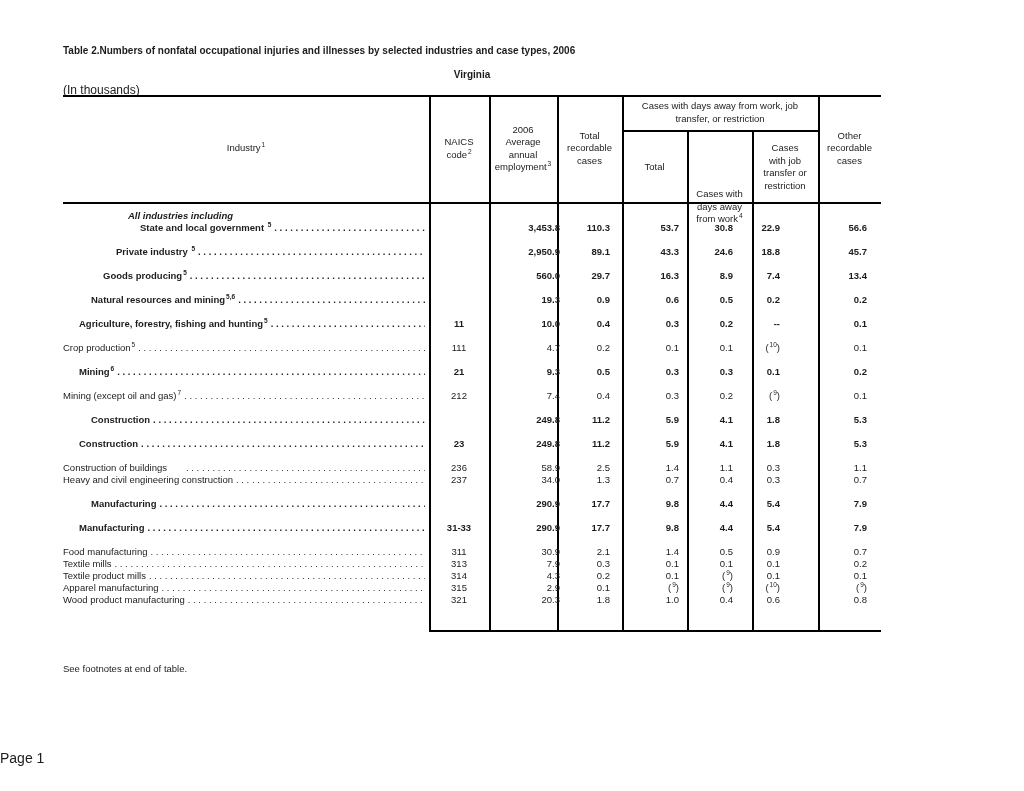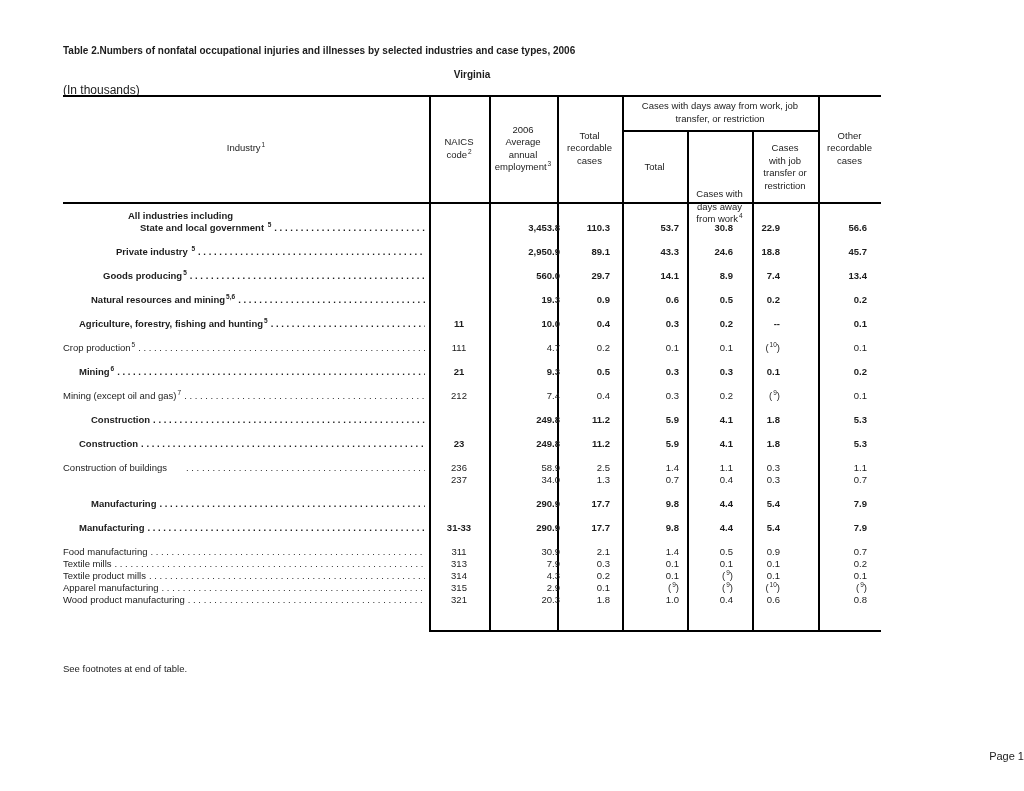--- a/index.html
+++ b/index.html
@@ -28,21 +28,21 @@
   .dots::after{content:". . . . . . . . . . . . . . . . . . . . . . . . . . . . . . . . . . . . . . . . . . . . . . . . . . . . . . . . . . . . . . . . . . . . . . . . . . . . . . . . . . . . . . . . . . . .";}
   .cell{position:absolute;bottom:0;height:12px;line-height:12px;}
   .c1{left:366px;width:60px;text-align:center;}
   .c2{left:426px;width:86px;text-align:right;padding-right:15px;}
   .c3{left:494px;width:65px;text-align:right;padding-right:12px;}
   .c4{left:559px;width:77px;text-align:right;padding-right:20px;}
   .c5{left:624px;width:65px;text-align:right;padding-right:19px;}
   .c6{left:689px;width:46px;text-align:right;padding-right:18px;}
   .c7{left:755px;width:63px;text-align:right;padding-right:14px;}
   .footnote{position:absolute;left:63px;top:663px;font-size:9.5px;}
-  .pageno{position:absolute;left:0;top:750px;width:1024px;text-align:right;font-size:11px;}
+  .pageno{position:absolute;left:0;top:750px;width:1024px;text-align:left;font-size:14px;}
 </style>
 </head>
 <body>
 
 <div class="page">
 
   <div class="title"><span class="tpfx">Table 2.</span><span>Numbers of nonfatal occupational injuries and illnesses by selected industries and case types, 2006</span></div>
 
   <div class="state">Virginia</div>
   <div class="units">(In thousands)</div>
@@ -99,21 +99,21 @@
       <div>restriction</div>
     </div>
     <div class="hc" style="left:755px;top:0;width:63px;height:107px;">
       <div>Other</div>
       <div>recordable</div>
       <div>cases</div>
     </div>
 
     <div class="rows">
         <div class="row bold two">
-          <div class="indtop" style="padding-left: 65px;">All industries including</div>
+          <div class="indtop" style="padding-left: 65px; font-style: italic;">All industries including</div>
           <div class="ind" style="padding-left: 77px;">
             <span class="lbl">State and local government <sup>5</sup></span>
             <span class="dots"></span>
           </div>
           <div class="cell c1"></div>
           <div class="cell c2">3,453.8</div>
           <div class="cell c3">110.3</div>
           <div class="cell c4">53.7</div>
           <div class="cell c5">30.8</div>
           <div class="cell c6">22.9</div>
@@ -133,21 +133,21 @@
           <div class="cell c7">45.7</div>
         </div>
         <div class="row bold gap">
           <div class="ind" style="padding-left: 40px;">
             <span class="lbl">Goods producing<sup>5</sup></span>
             <span class="dots"></span>
           </div>
           <div class="cell c1"></div>
           <div class="cell c2">560.0</div>
           <div class="cell c3">29.7</div>
-          <div class="cell c4">14.1</div>
+          <div class="cell c4">16.3</div>
           <div class="cell c5">8.9</div>
           <div class="cell c6">7.4</div>
           <div class="cell c7">13.4</div>
         </div>
         <div class="row bold gap">
           <div class="ind" style="padding-left: 28px;">
             <span class="lbl">Natural resources and mining<sup>5,6</sup></span>
             <span class="dots"></span>
           </div>
           <div class="cell c1"></div>
@@ -243,20 +243,24 @@
           </div>
           <div class="cell c1">236</div>
           <div class="cell c2">58.9</div>
           <div class="cell c3">2.5</div>
           <div class="cell c4">1.4</div>
           <div class="cell c5">1.1</div>
           <div class="cell c6">0.3</div>
           <div class="cell c7">1.1</div>
         </div>
         <div class="row">
+          <div class="ind" style="padding-left: 0px;">
+            <span class="lbl">Heavy and civil engineering construction</span>
+            <span class="dots"></span>
+          </div>
           <div class="cell c1">237</div>
           <div class="cell c2">34.0</div>
           <div class="cell c3">1.3</div>
           <div class="cell c4">0.7</div>
           <div class="cell c5">0.4</div>
           <div class="cell c6">0.3</div>
           <div class="cell c7">0.7</div>
         </div>
         <div class="row bold gap">
           <div class="ind" style="padding-left: 28px;">

